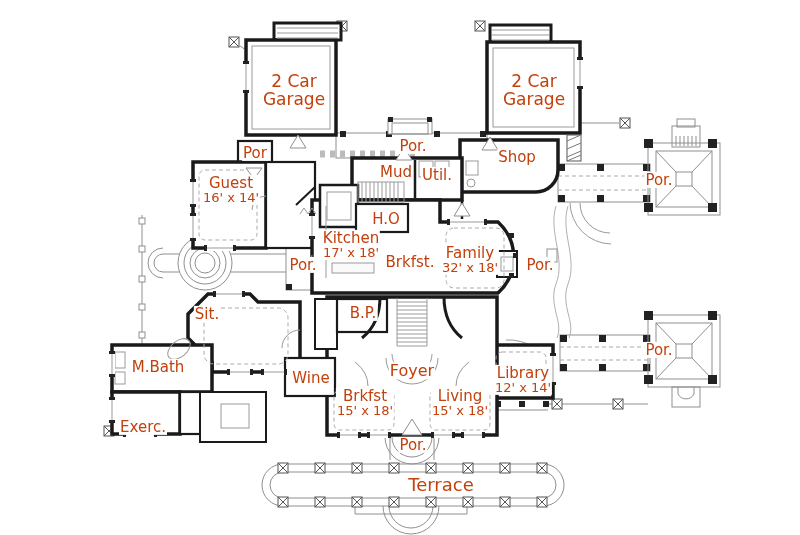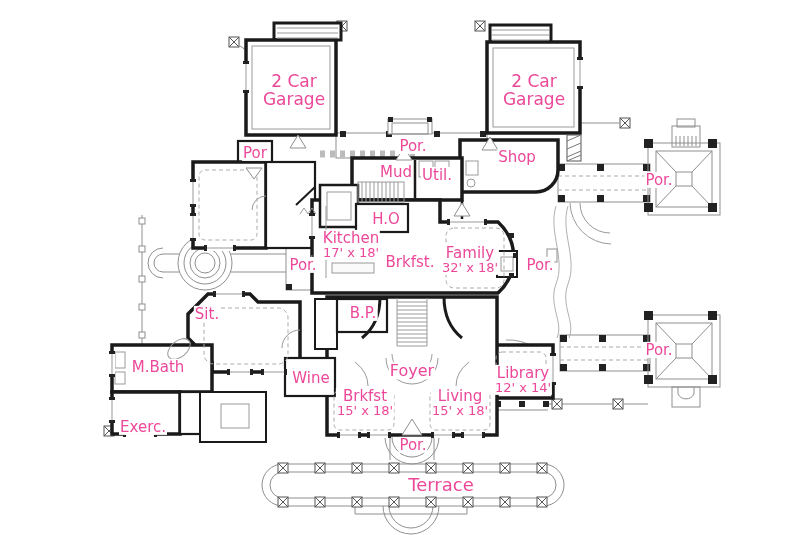--- a/index.html
+++ b/index.html
@@ -1,19 +1,19 @@
 <!DOCTYPE html>
 <html><head>
 <meta charset="utf-8">
 <style>
   html,body{margin:0;padding:0;background:#ffffff;}
   #stage{position:relative;width:800px;height:535px;background:#fff;overflow:hidden;
          font-family:"DejaVu Sans",sans-serif;}
   #stage svg{position:absolute;left:0;top:0;}
-  .lbl{position:absolute;transform:translate(-50%,-50%);font-size:15px;color:#ec4899;
+  .lbl{position:absolute;transform:translate(-50%,-50%);font-size:15px;color:#c2410c;
        line-height:1.08;text-align:center;white-space:nowrap;background:#fff;padding:0 1px;}
   .lbl.two span{display:block;}
   .lbl .dims{font-size:13px;}
   .s16{font-size:16px;}
   .s17{font-size:17px;}
   .s18{font-size:18px;margin-left:29px;}
 </style>
 </head>
 <body>
 
@@ -376,20 +376,24 @@
     </div>
   <div class="lbl two s17" style="left:534px;top:90px">
       <span>2 Car</span>
       <span>Garage</span>
     </div>
 
   <div class="lbl" style="left:255px;top:153px">Por</div>
   <div class="lbl" style="left:413px;top:146px">Por.</div>
   <div class="lbl" style="left:517px;top:157px">Shop</div>
 
+  <div class="lbl two" style="left:231px;top:190px">
+      <span>Guest</span>
+      <span class="dims">16' x 14'</span>
+    </div>
 
   <div class="lbl" style="left:396px;top:172px">Mud</div>
   <div class="lbl" style="left:437px;top:175px">Util.</div>
   <div class="lbl" style="left:386px;top:219px">H.O</div>
 
   <div class="lbl two" style="left:351px;top:245px">
       <span>Kitchen</span>
       <span class="dims">17' x 18'</span>
     </div>
   <div class="lbl" style="left:410px;top:262px">Brkfst.</div>

